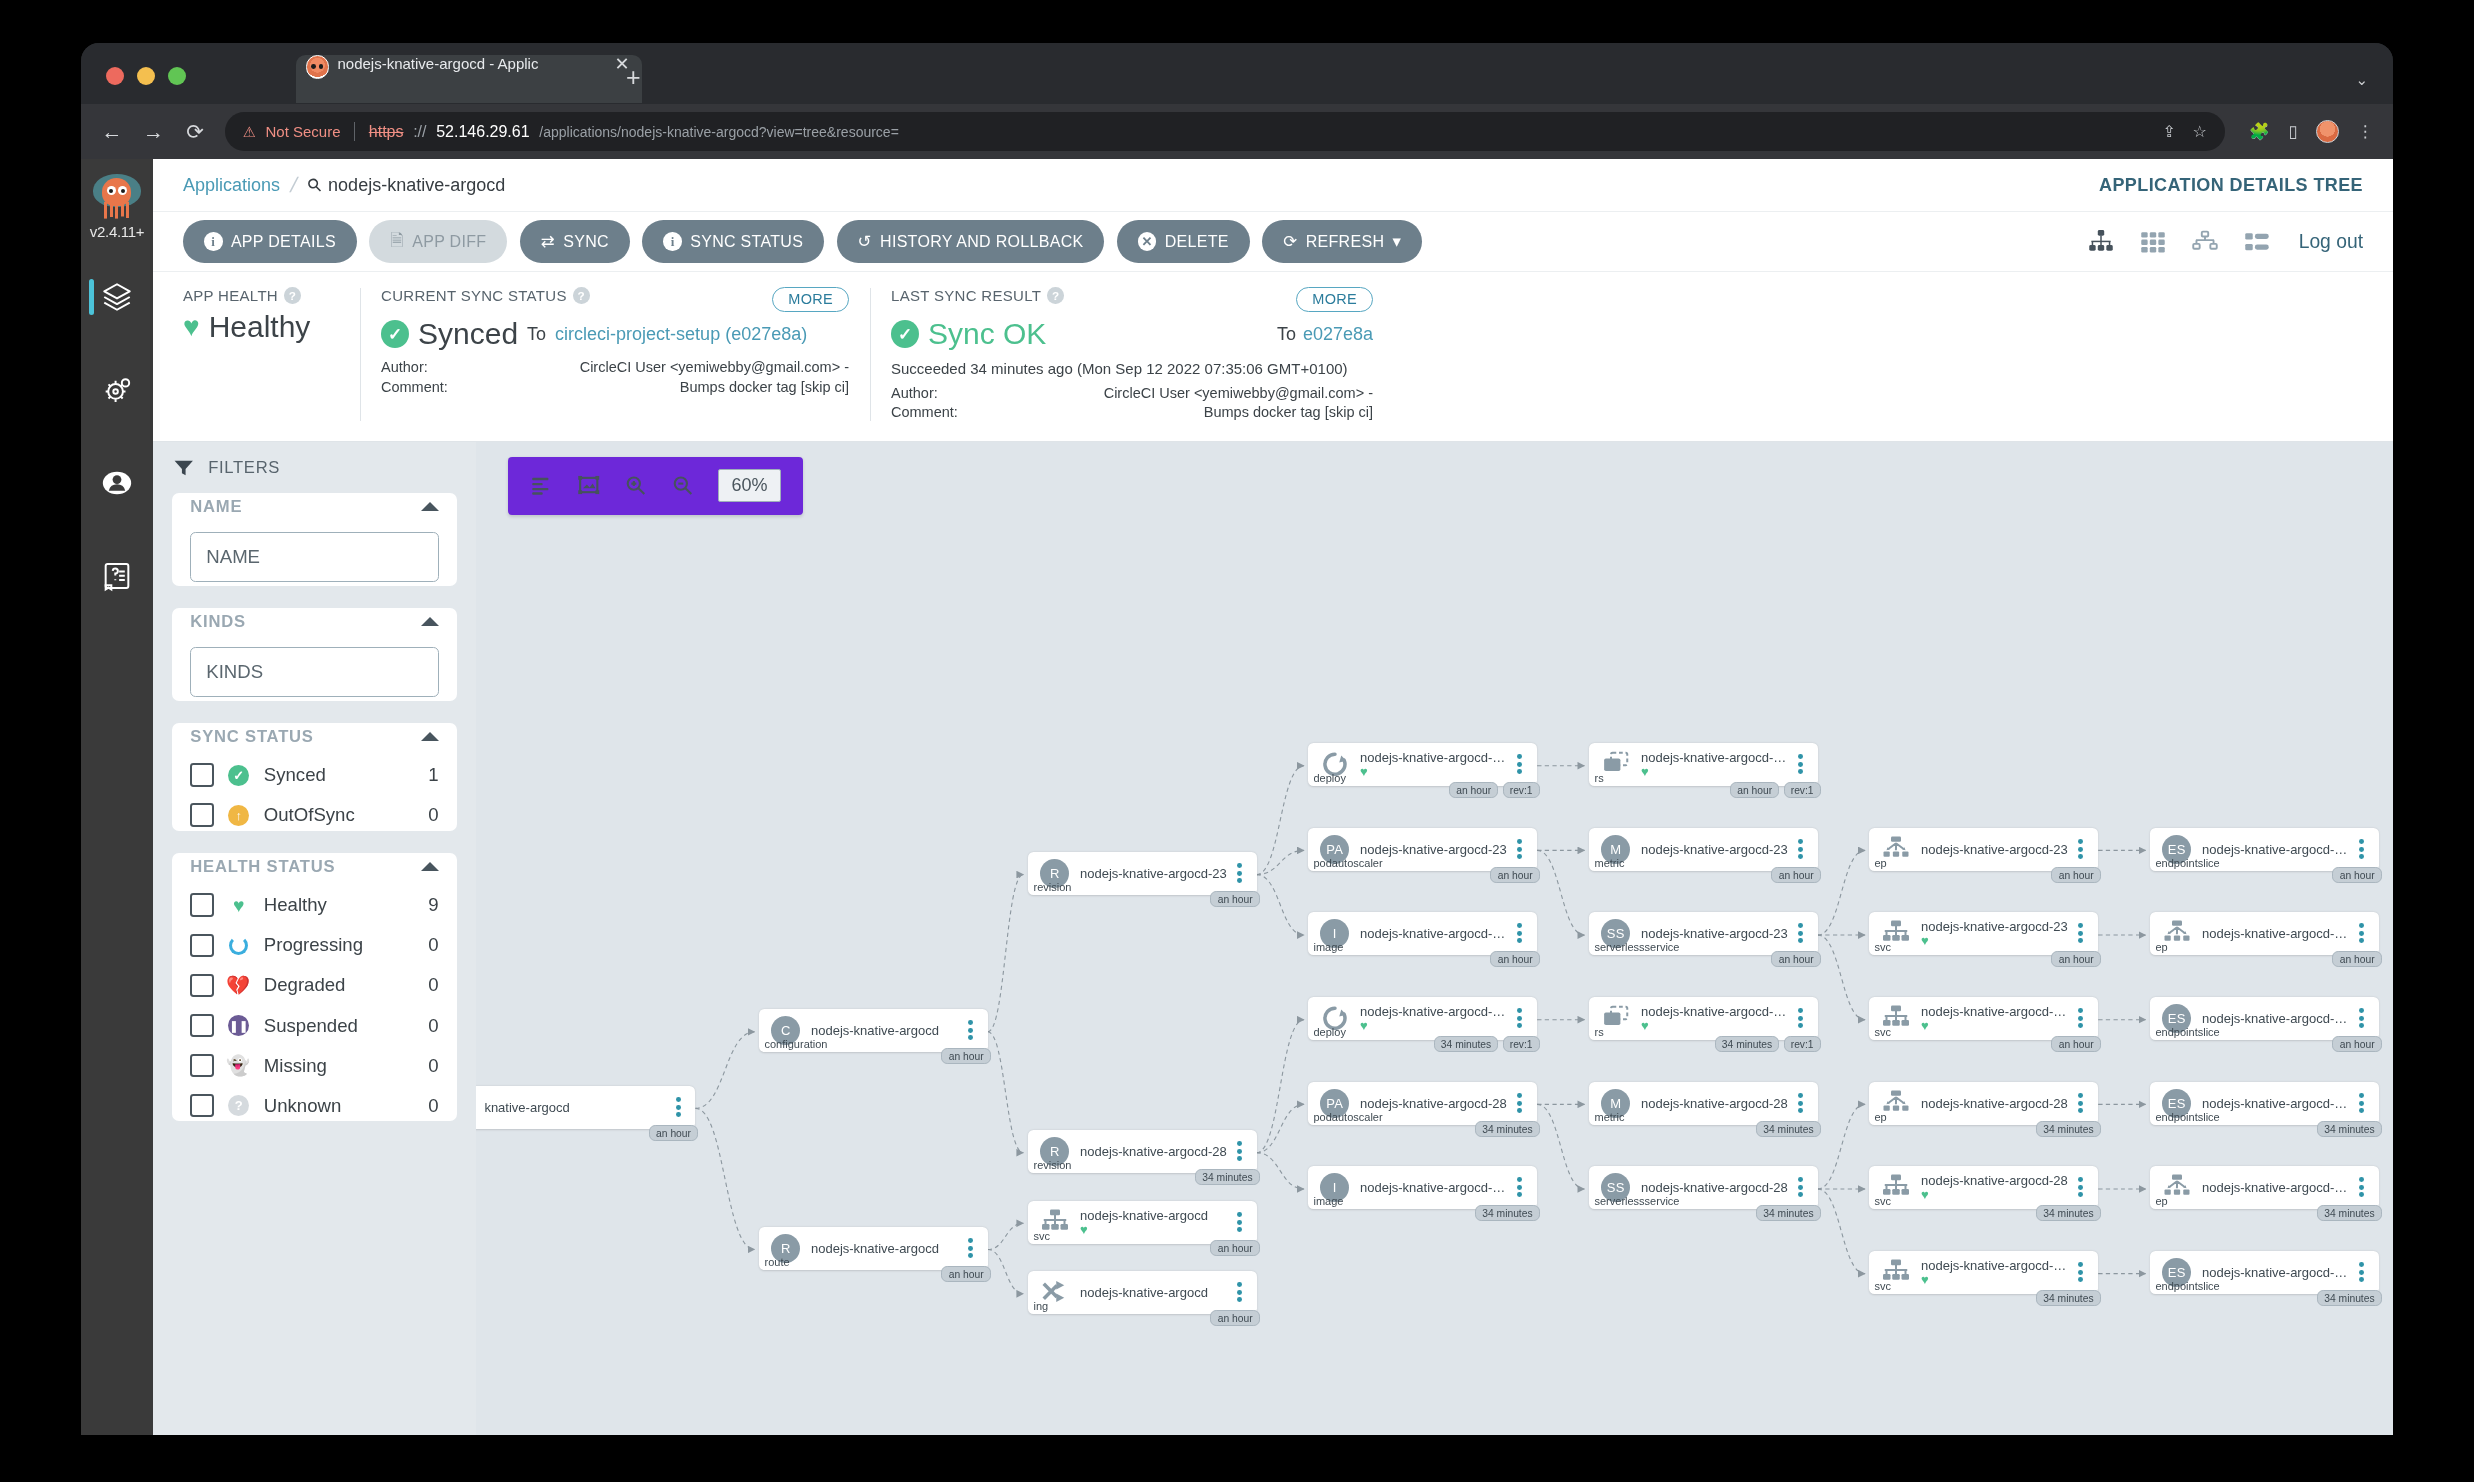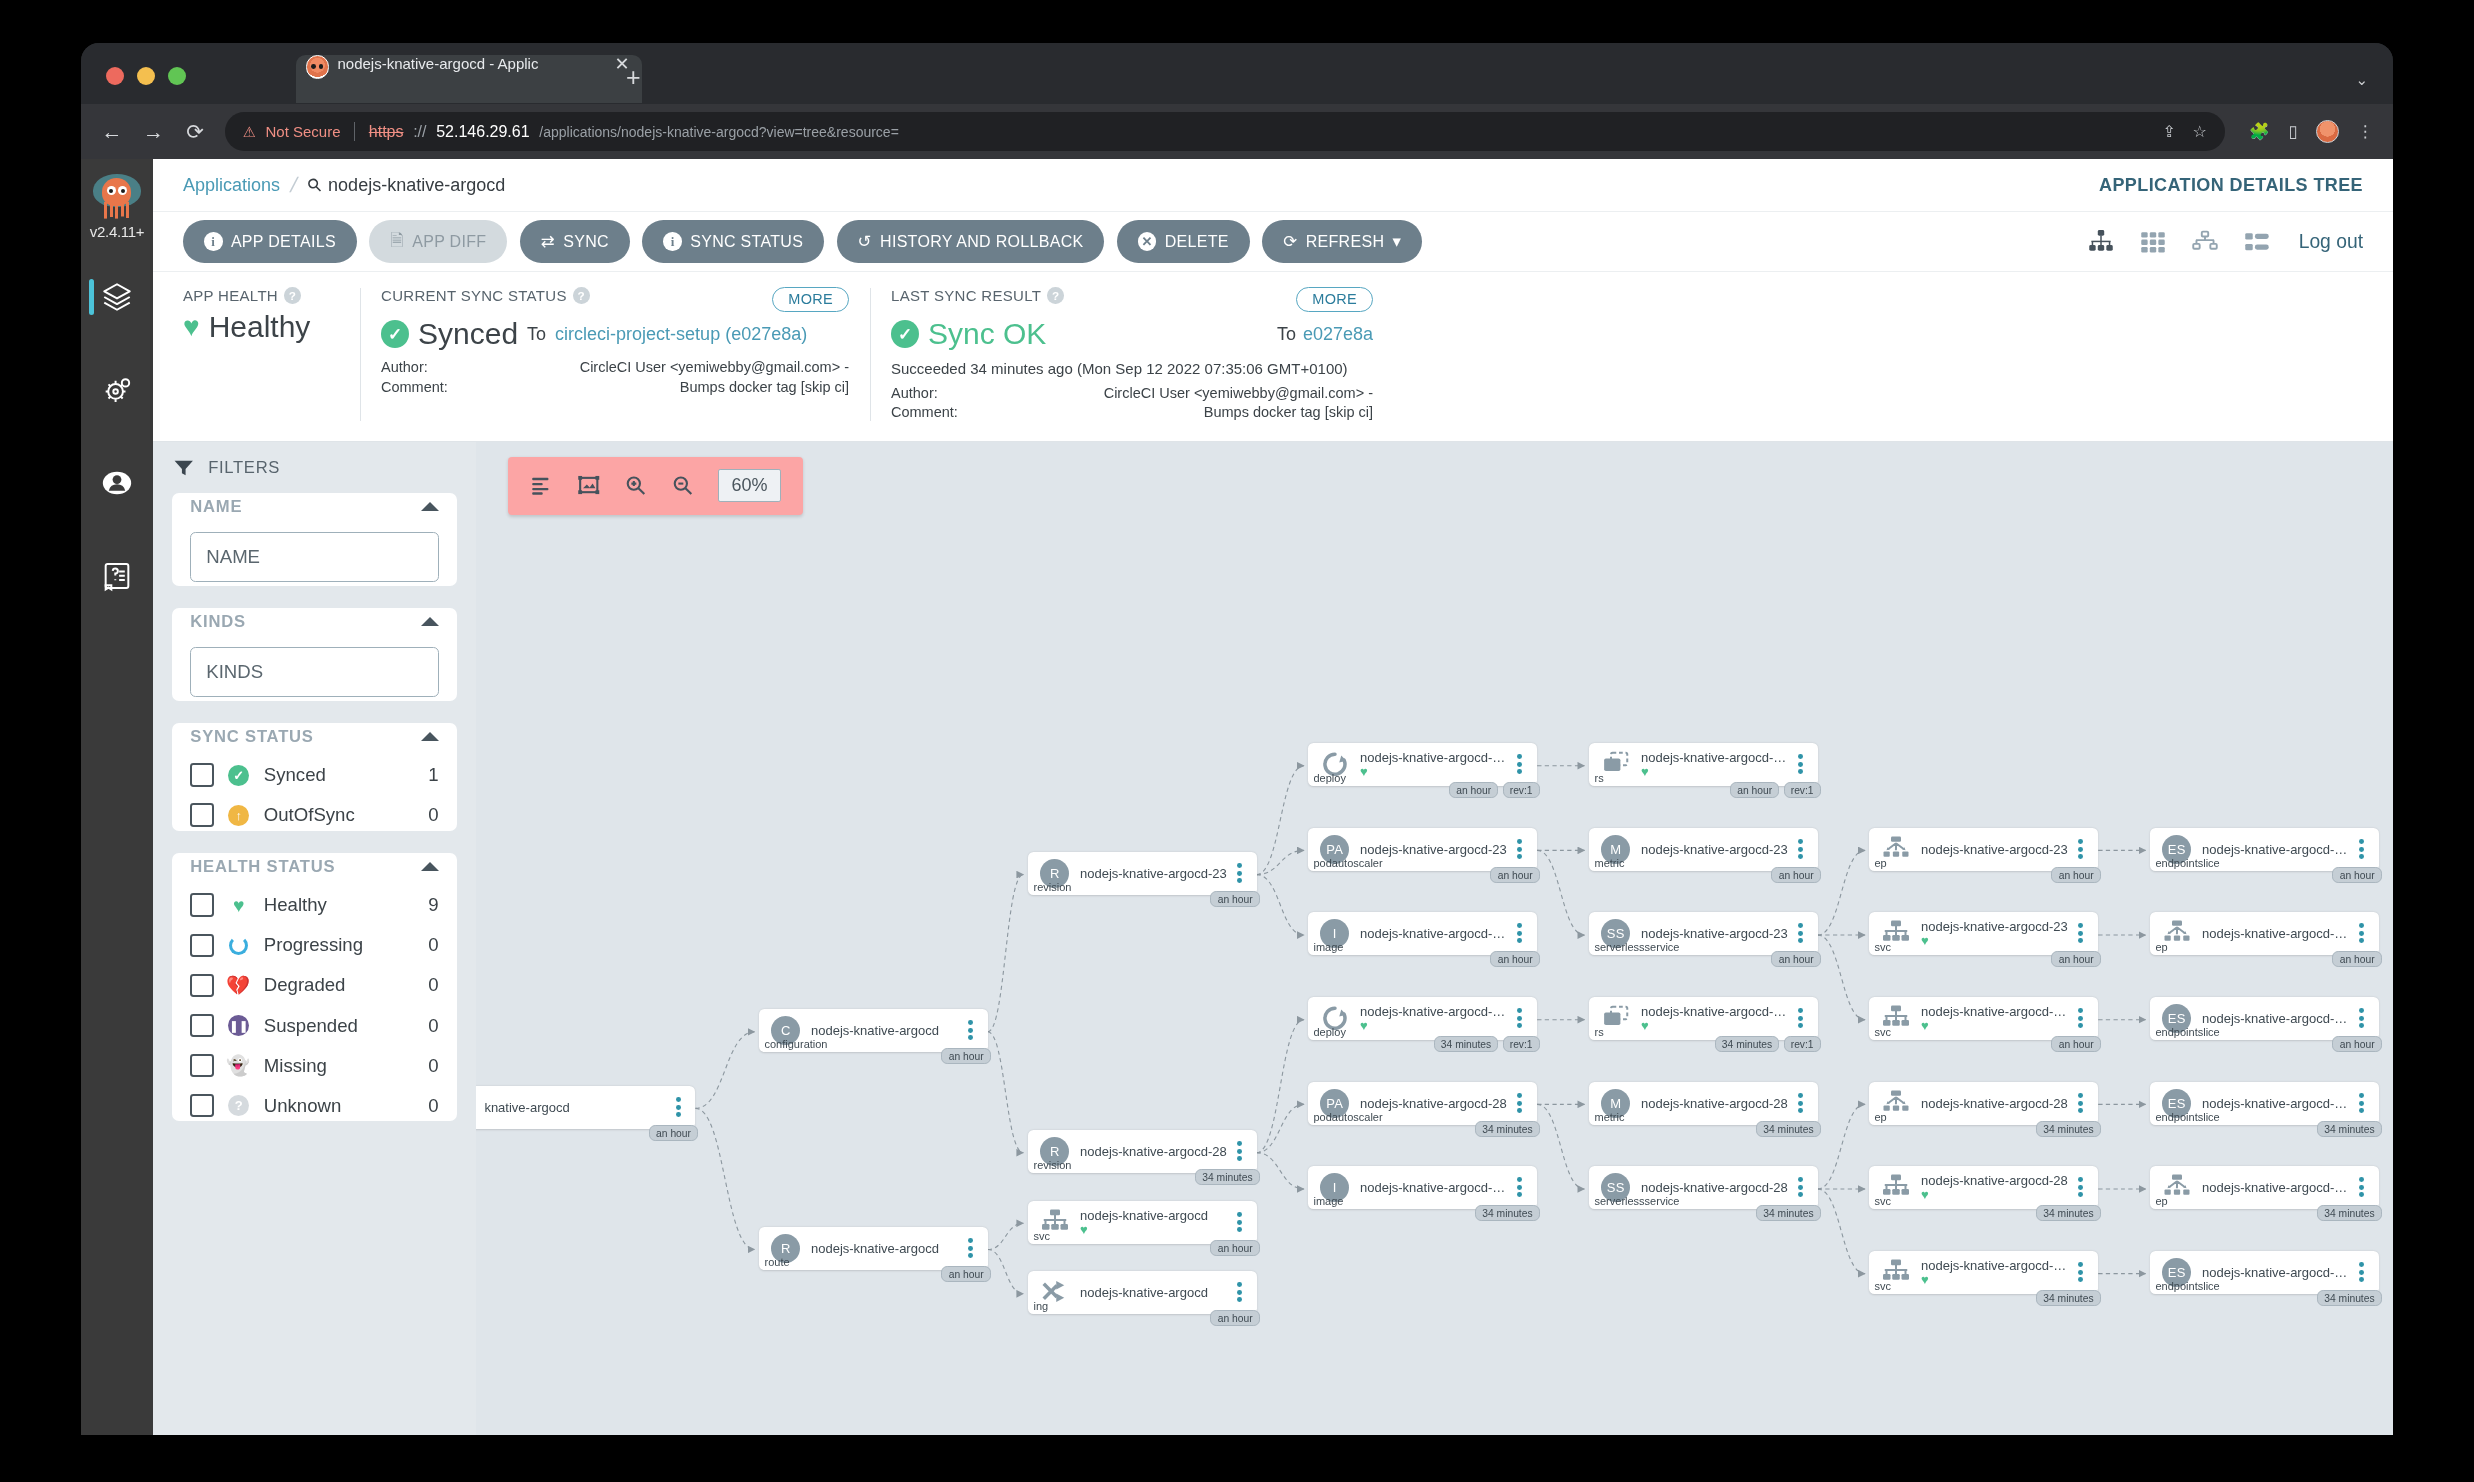--- a/index.html
+++ b/index.html
@@ -239,21 +239,21 @@
   .st-ring { width:19.3px; height:19.3px; border-radius:50%; border:3.4px solid #3aaede; border-top-color:transparent; }
   .st-pause { width:21px; height:21px; border-radius:50%; background:#6b5b95; color:#fff; font-size:11.7px; display:flex; align-items:center; justify-content:center;}
   .st-q { width:21px; height:21px; border-radius:50%; background:#d5dade; color:#fff; font-size:13px; font-weight:bold; display:flex; align-items:center; justify-content:center;}
   .heart-sm{ color:#4cc08e; font-size:19.3px; line-height:1;}
   .heart-broken{ color:#e0696e; font-size:19.3px; line-height:1;}
   .ghost{ color:#f0c244; font-size:19.3px; line-height:1;}
 
   
   #graph-pane { flex:1 1 auto; position:relative; background:#dfe5ea; overflow:hidden; }
   #graph-toolbar {
-    position:absolute; left:32px; top:15px; height:58px; background:#fca5a5;
+    position:absolute; left:32px; top:15px; height:58px; background:#6d28d9;
     border-radius:4.1px; box-shadow:0 1.4px 3.4px rgba(0,0,0,.14);
     display:flex; align-items:center; gap:23.5px; padding:8px 22px; z-index:5;
   }
   .gt-icon{ cursor:pointer; display:flex; align-items:center; }
   #zoom-value {
     border:0.7px solid #9fb0ba; background:#eef1f4; color:#4a555d;
     font-size:18px; padding:4.8px 12.4px; border-radius:2.1px; cursor:pointer;
   }
 
   

